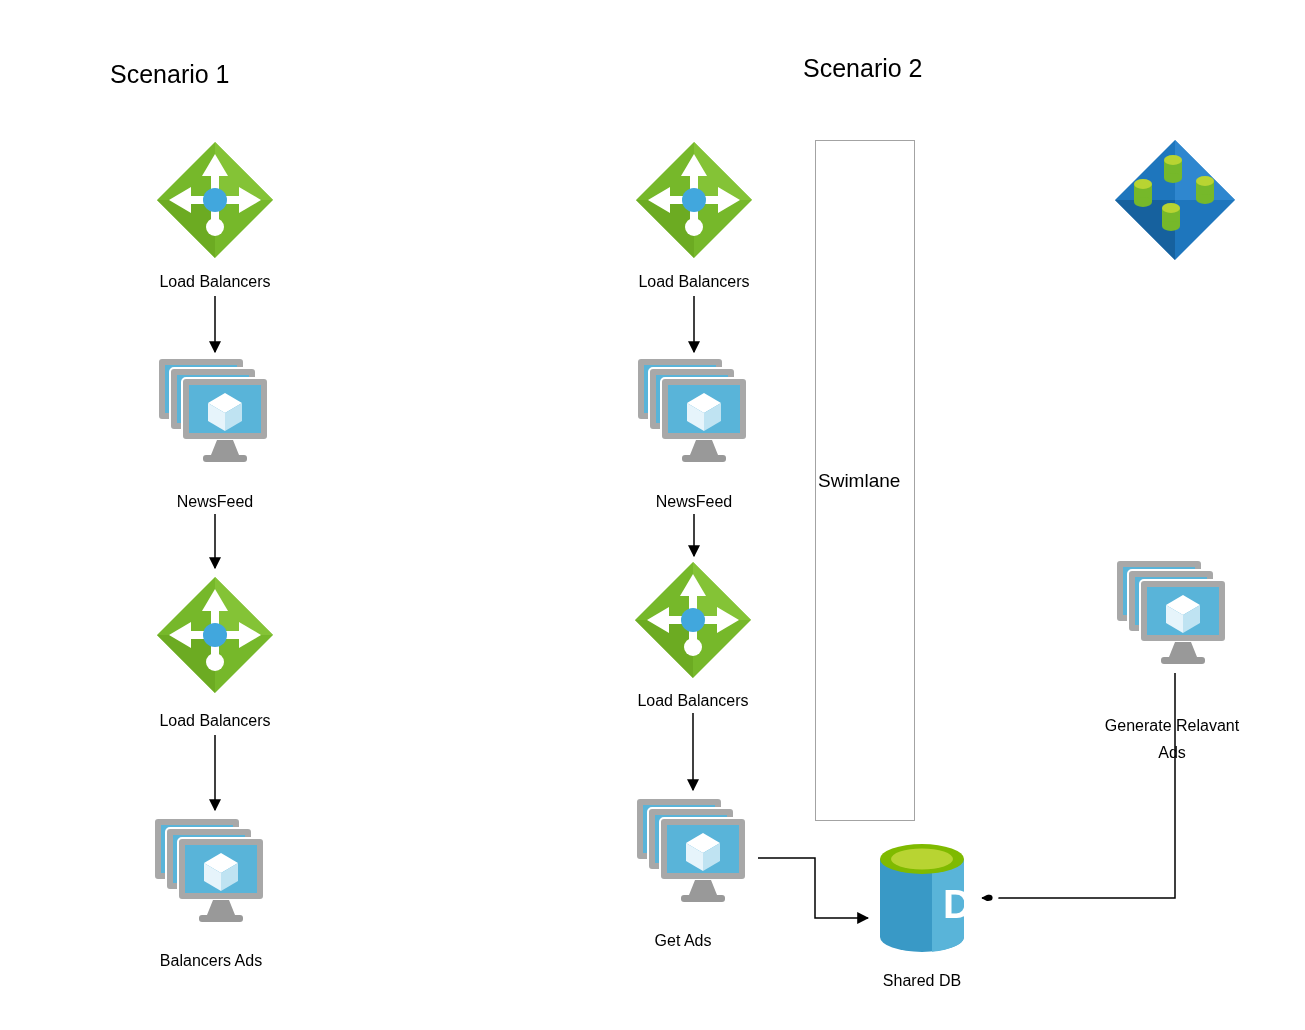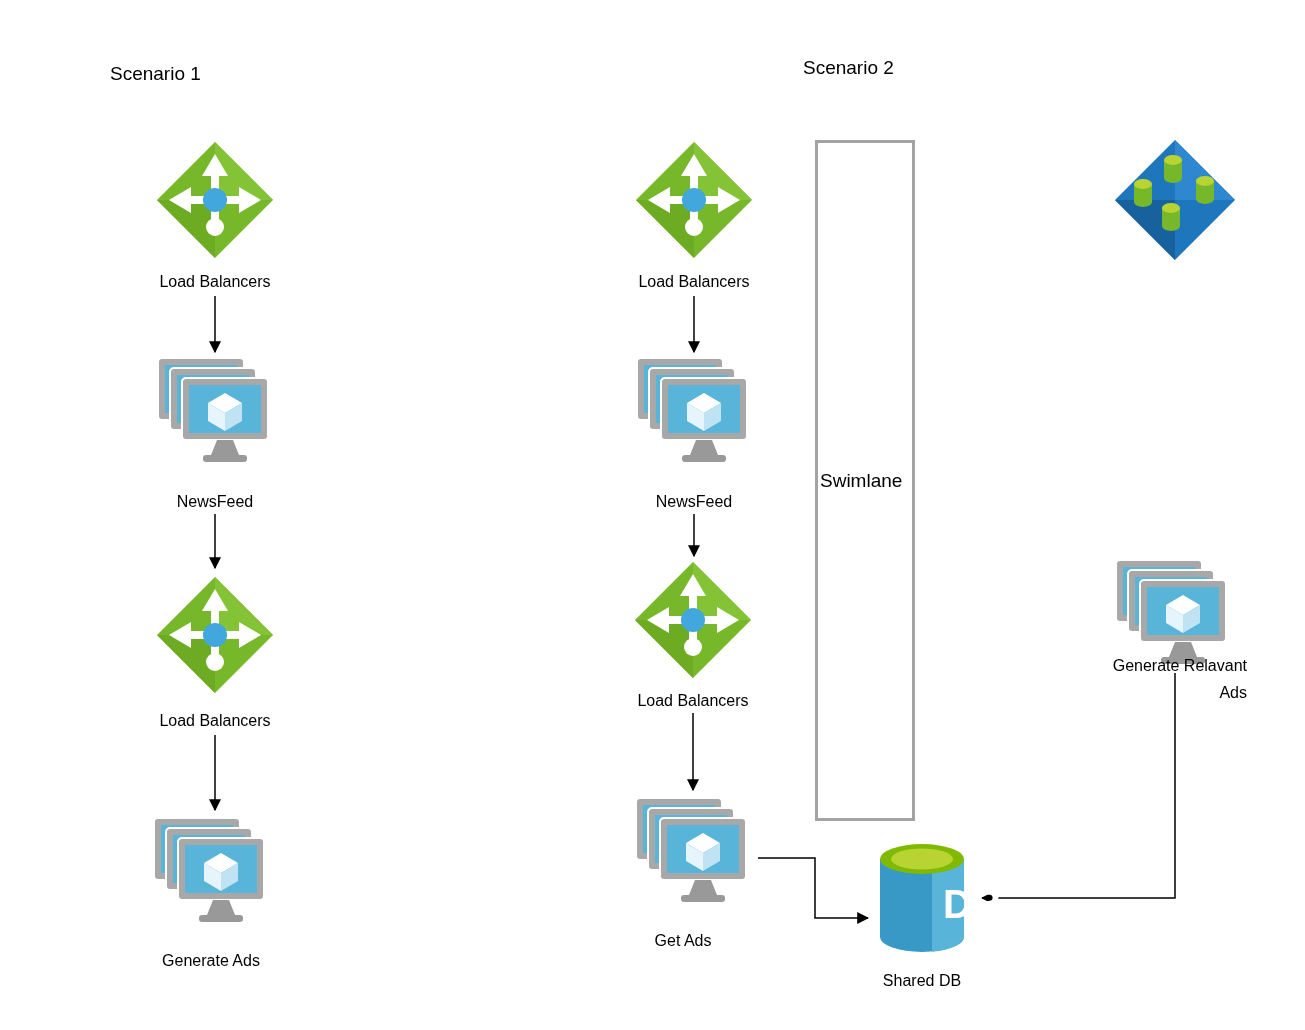--- a/index.html
+++ b/index.html
@@ -9,39 +9,39 @@
     width: 1305px;
     height: 1030px;
     background: #ffffff;
     font-family: "Liberation Sans", sans-serif;
     color: #000;
     overflow: hidden;
   }
   .abs { position: absolute; }
   .title {
     position: absolute;
-    font-size: 19px;
+    font-size: 25px;
     line-height: 24px;
     white-space: nowrap;
   }
   .lbl {
     position: absolute;
     transform: translateX(-50%);
     font-size: 16px;
     line-height: 27px;
     text-align: center;
     white-space: nowrap;
   }
   .lbl.wrap { white-space: normal; }
   .connectors { position: absolute; left: 0; top: 0; }
   .swimlane {
     position: absolute;
     left: 815px; top: 140px;
     width: 100px; height: 681px;
-    border: 3px solid #a3a3a3;
+    border: 1px solid #a3a3a3;
     background: transparent;
   }
   .swim-label {
     position: absolute;
     left: 2px; top: 50%;
     transform: translateY(-50%);
     font-size: 19px;
     white-space: nowrap;
   }
   .dbtext {
@@ -144,21 +144,21 @@
       <rect x="27" y="19" width="72" height="48" fill="#59b4d9"></rect>
       <rect x="32" y="22" width="86" height="62" rx="4" fill="#a8a8a8" stroke="#ffffff" stroke-width="2"></rect>
       <rect x="39" y="29" width="72" height="48" fill="#59b4d9"></rect>
       <polygon points="75,37 92,47 75,57 58,47" fill="#ffffff"></polygon>
       <polygon points="58,47 75,57 75,75 58,65" fill="#e6f4fb"></polygon>
       <polygon points="92,47 75,57 75,75 92,65" fill="#bfe3f2"></polygon>
       <polygon points="67,84 83,84 89,99 61,99" fill="#999999"></polygon>
       <rect x="53" y="99" width="44" height="7" rx="3" fill="#999999"></rect>
     </svg>
   </div>
-  <div class="lbl" style="left:211px; top:947px;">Generate Ads</div>
+  <div class="lbl" style="left:211px; top:947px;">Balancers Ads</div>
 
   <div class="title" style="left:803px; top:56px;">Scenario 2</div>
 
   <div class="abs" style="left:634px; top:140px;">
     <svg viewBox="0 0 120 120" width="120" height="120">
       <polygon points="60,2 118,60 60,118 2,60" fill="#76b82a"></polygon>
       <polygon points="60,2 118,60 60,60" fill="#84c336"></polygon>
       <polygon points="2,60 60,60 60,118" fill="#6cab22"></polygon>
       <rect x="56" y="30" width="8" height="34" fill="#fff"></rect>
       <polygon points="60,14 73,36 47,36" fill="#fff"></polygon>
@@ -257,21 +257,21 @@
       <rect x="27" y="19" width="72" height="48" fill="#59b4d9"></rect>
       <rect x="32" y="22" width="86" height="62" rx="4" fill="#a8a8a8" stroke="#ffffff" stroke-width="2"></rect>
       <rect x="39" y="29" width="72" height="48" fill="#59b4d9"></rect>
       <polygon points="75,37 92,47 75,57 58,47" fill="#ffffff"></polygon>
       <polygon points="58,47 75,57 75,75 58,65" fill="#e6f4fb"></polygon>
       <polygon points="92,47 75,57 75,75 92,65" fill="#bfe3f2"></polygon>
       <polygon points="67,84 83,84 89,99 61,99" fill="#999999"></polygon>
       <rect x="53" y="99" width="44" height="7" rx="3" fill="#999999"></rect>
     </svg>
   </div>
-  <div class="lbl wrap" style="left:1172px; top:652px; width:150px;text-align:right;">Generate Relavant Ads</div>
+  <div class="lbl wrap" style="left:1172px; top:712px; width:150px;">Generate Relavant Ads</div>
 
   <div class="abs" style="left:874px; top:843px;">
     <svg viewBox="0 0 96 118" width="96" height="118">
       <path d="M6,16 V94 A42,15 0 0 0 90,94 V16 Z" fill="#3999c6"></path>
       <path d="M58,16 H90 V94 A42,15 0 0 1 58,108.7 Z" fill="#59b4d9"></path>
       <ellipse cx="48" cy="16" rx="42" ry="15" fill="#7fba00"></ellipse>
       <ellipse cx="48" cy="16" rx="31" ry="10.5" fill="#b8d432"></ellipse>
     </svg>
   </div>
   <div class="dbtext">DB</div>

